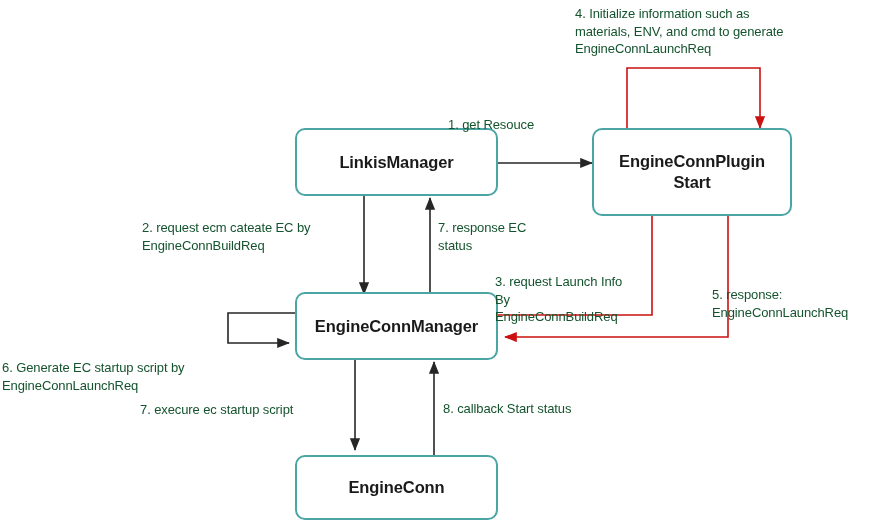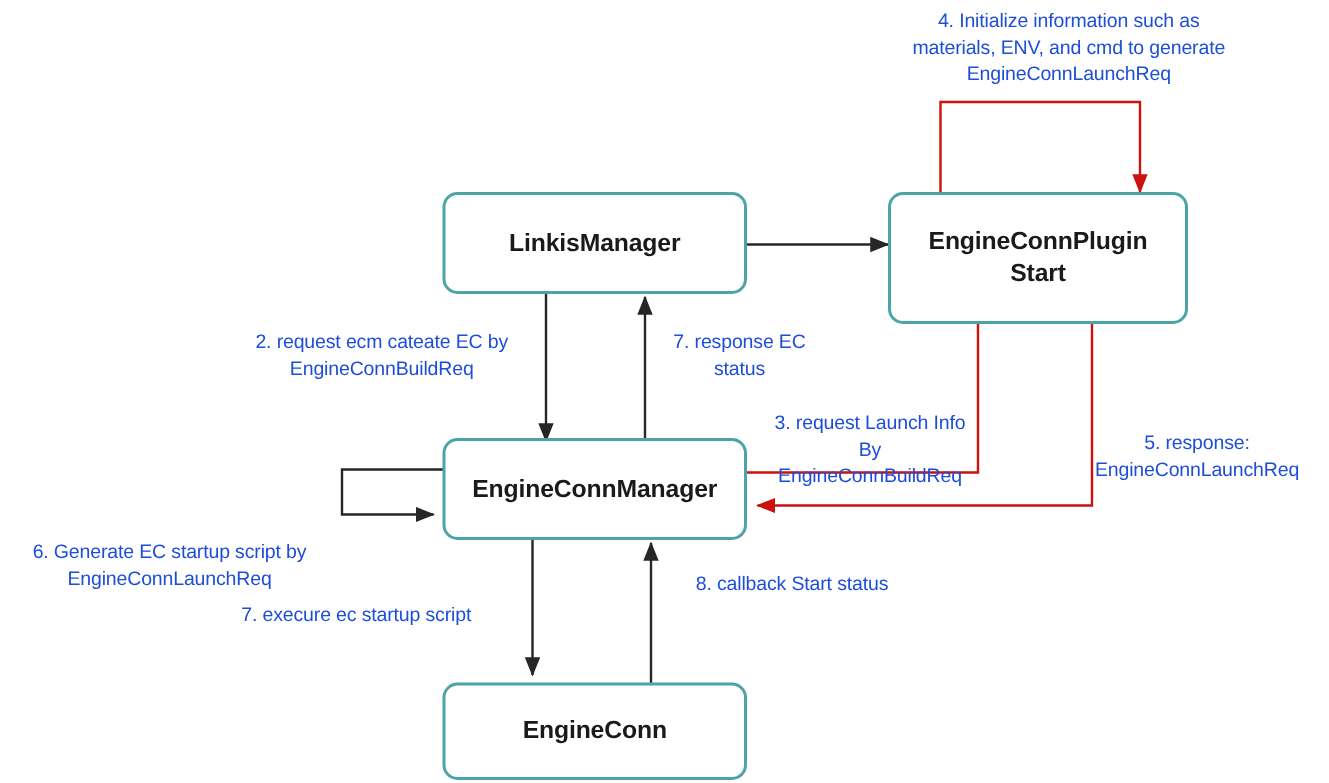--- a/index.html
+++ b/index.html
@@ -35,24 +35,23 @@
     justify-content: center;
     text-align: center;
     color: #1a1a1a;
     font-weight: bold;
     font-size: 16.5px;
     line-height: 1.25;
     letter-spacing: -0.1px;
   }
   .lbl {
     position: absolute;
-    color: #1d4ed8;
+    color: #14532d;
     font-size: 13px;
     line-height: 1.35;
-    text-align: center;
     white-space: pre;
     letter-spacing: -0.1px;
   }
 </style>
 </head>
 <body>
 
 <div id="canvas">
 
   <svg id="edges" viewBox="0 0 886 522" xmlns="http://www.w3.org/2000/svg">
@@ -94,38 +93,39 @@
   </div>
 
   <div class="node" style="left:295px; top:455px; width:203px; height:65px;">
     <span>EngineConn</span>
   </div>
 
   <div class="node" style="left:295px; top:292px; width:203px; height:68px;">
     <span>EngineConnManager</span>
   </div>
 
+  <div class="lbl" style="left:448px; top:116px; width:200px;">1. get Resouce</div>
 
   <div class="lbl" style="left:142px; top:219px; width:225px;">2. request ecm cateate EC by
 EngineConnBuildReq</div>
 
   <div class="lbl" style="left:495px; top:273px; width:170px;">3. request Launch Info
 By
 EngineConnBuildReq</div>
 
   <div class="lbl" style="left:575px; top:5px; width:275px;">4. Initialize information such as
 materials, ENV, and cmd to generate
 EngineConnLaunchReq</div>
 
   <div class="lbl" style="left:712px; top:286px; width:172px;">5. response:
 EngineConnLaunchReq</div>
 
   <div class="lbl" style="left:2px; top:311px; width:222px;margin-top:48px;">6. Generate EC startup script by
 EngineConnLaunchReq</div>
 
   <div class="lbl" style="left:140px; top:401px; width:195px;">7. execure ec startup script</div>
 
-  <div class="lbl" style="left:443px; top:380px; width:170px;">8. callback Start status</div>
+  <div class="lbl" style="left:443px; top:400px; width:170px;">8. callback Start status</div>
 
   <div class="lbl" style="left:438px; top:219px; width:110px;">7. response EC
 status</div>
 
 </div>
 
 </body></html>

